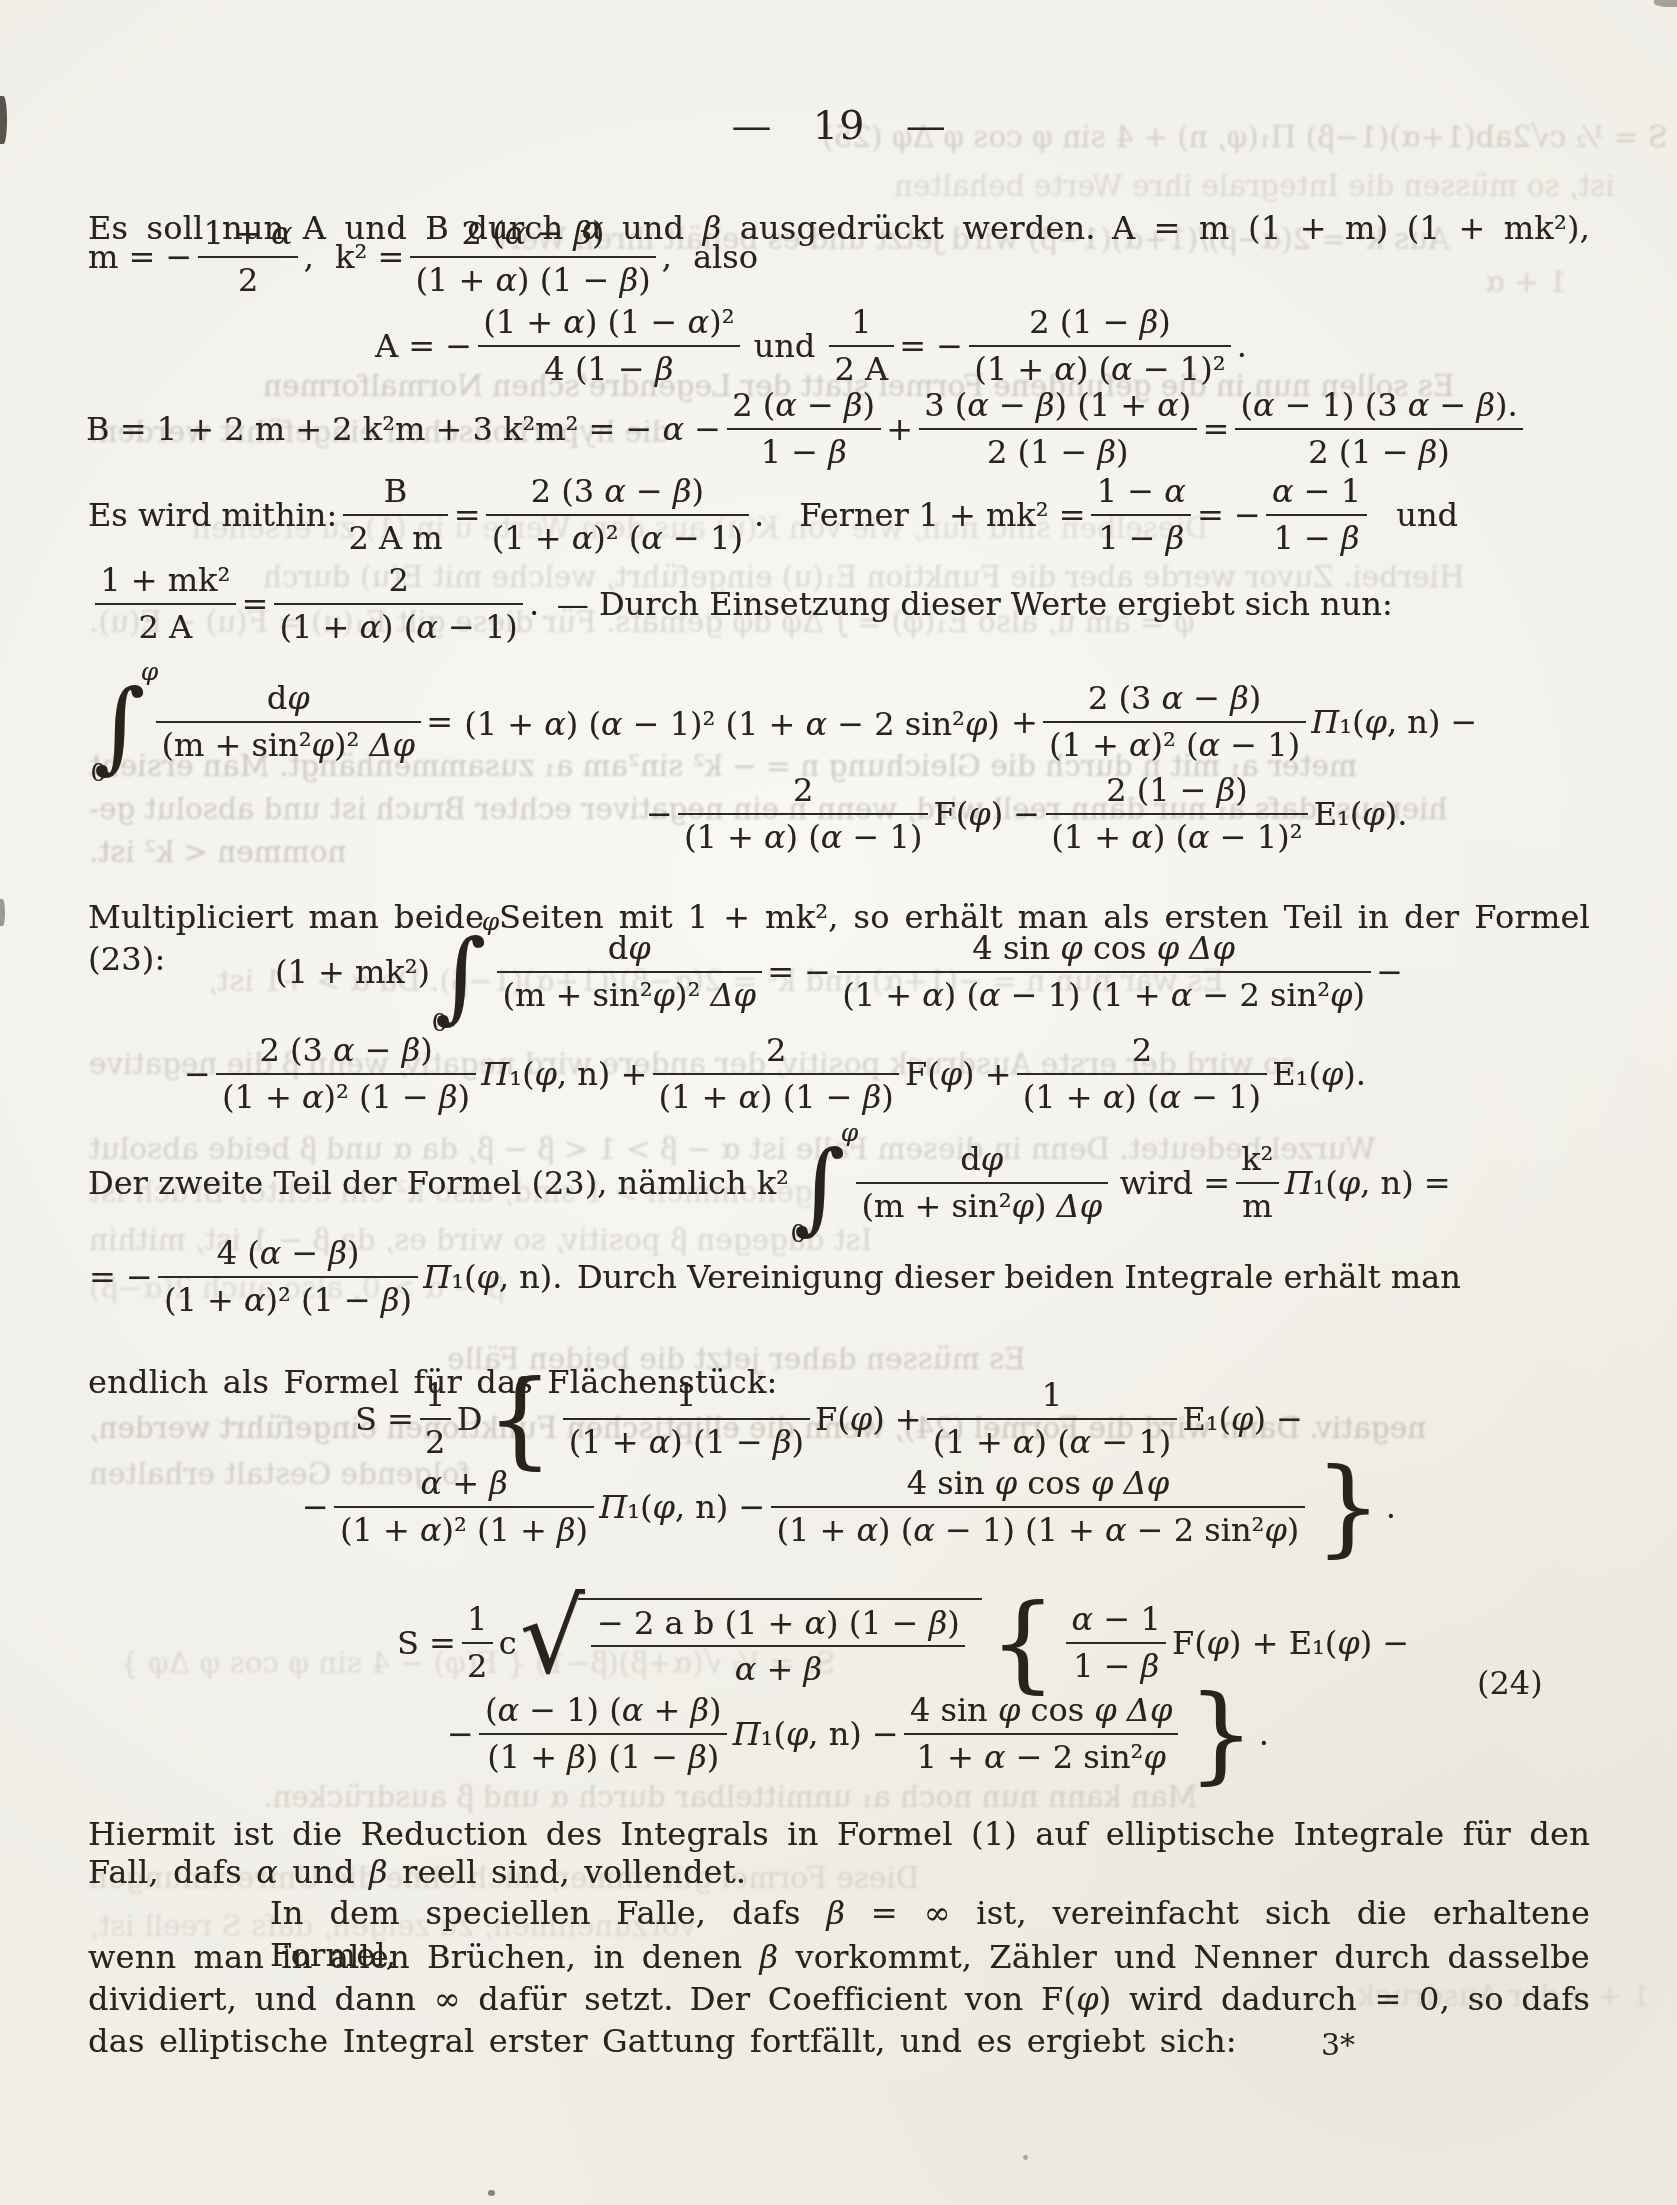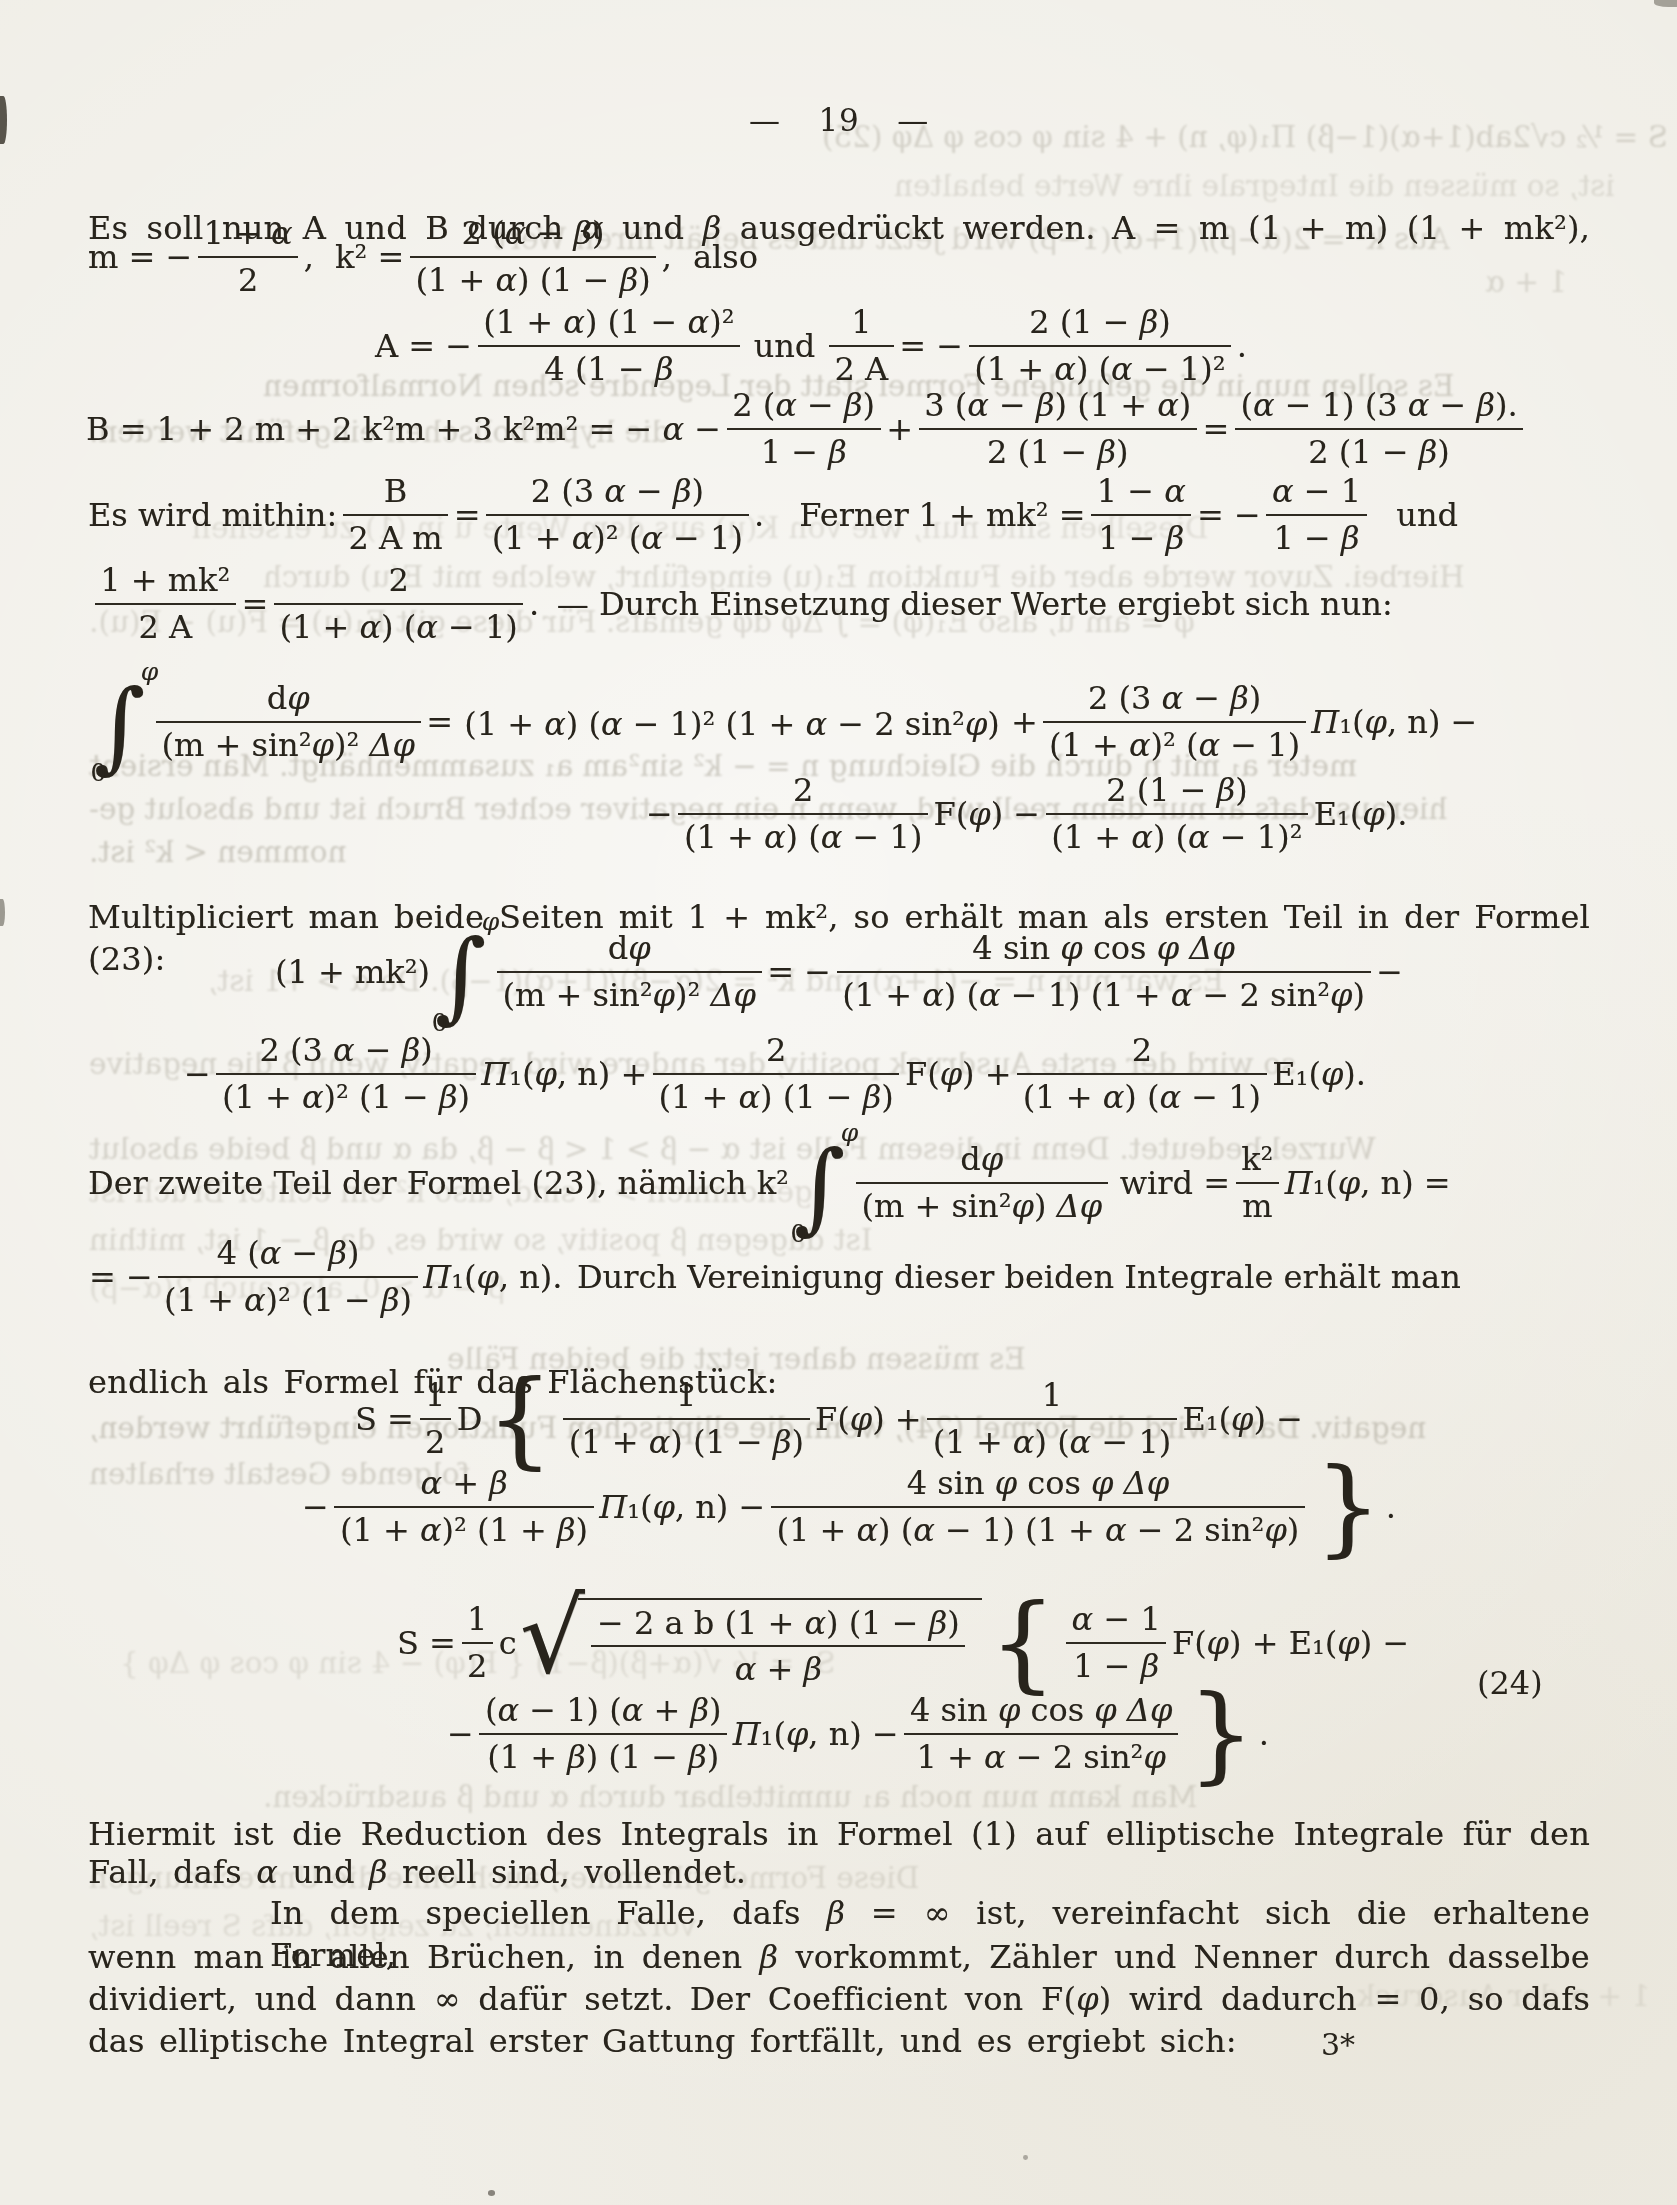--- a/index.html
+++ b/index.html
@@ -67,21 +67,21 @@
   .iu{font-size:0.78em;align-self:flex-end;margin:0 -12.8px -1.6px 0;}
   .il{font-size:0.78em;align-self:flex-start;margin:-8px 0 0 -3.2px;}
   
   .sq{display:inline-flex;align-items:center;margin:0 3.2px;}
   .sqs{font-size:3.2em;line-height:0;margin-right:-7.2px;transform:translateY(-5.6px);}
   .sqc{border-top:2.8px solid #2e2a21;padding:4.8px 11.2px 0 8px;display:inline-flex;align-items:flex-start;}
   
   .bb{font-size:3.3em;line-height:0;margin:0 4px;}
   
   .pageno{position:absolute;top:102px;left:0;width:100%;text-align:center;
-    font-size:31px;word-spacing:27px;letter-spacing:0.8px;z-index:3;}
+    font-size:40px;word-spacing:27px;letter-spacing:0.8px;z-index:3;}
   .eqnum{position:absolute;left:1477px;top:1664px;font-size:32px;z-index:3;}
   .sig{position:absolute;left:1321px;top:2027px;font-size:30px;z-index:3;}
   
   .bleed-layer{position:absolute;inset:0;z-index:1;}
   .bleed{
     position:absolute;font-size:29.5px;color:#8f8a7a;
     transform:scaleX(-1);filter:blur(1px);white-space:nowrap;
   }
   
   .speck{position:absolute;background:#332e24;z-index:4;}

